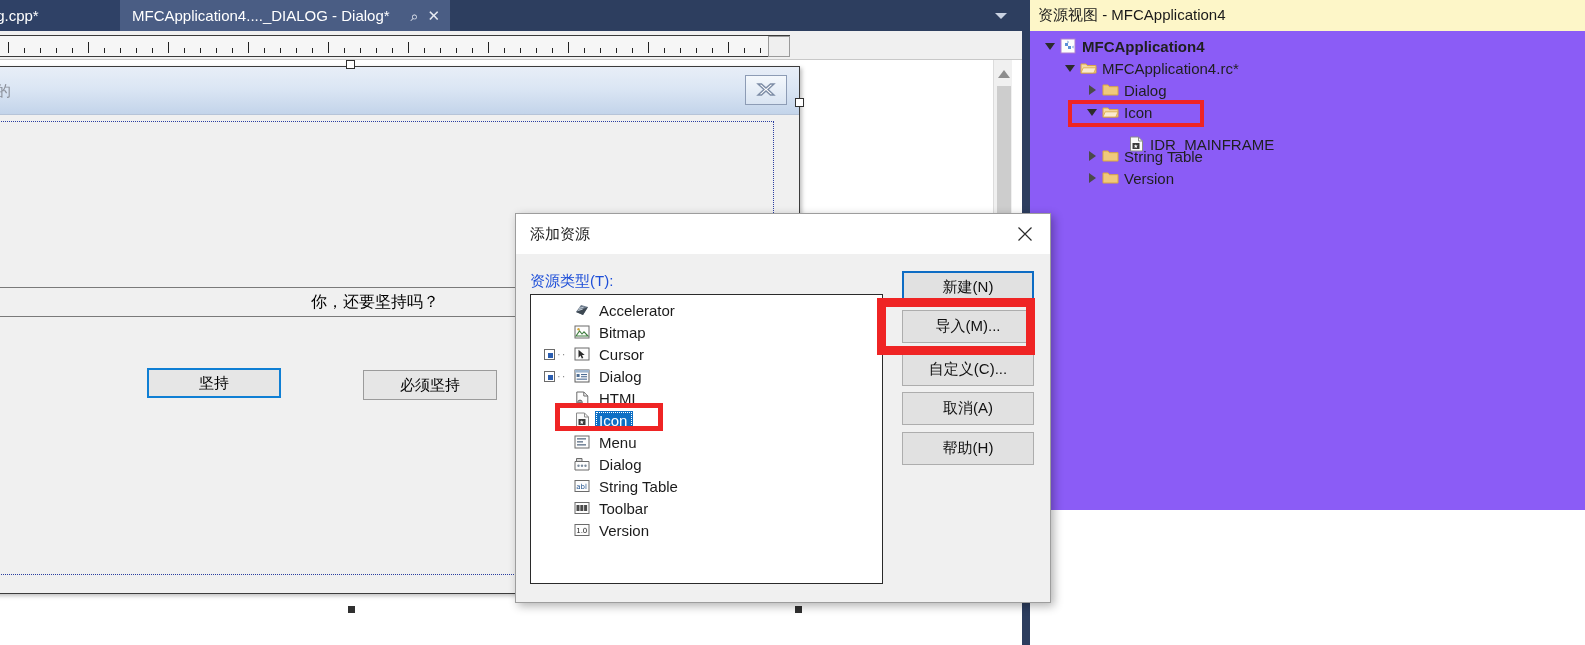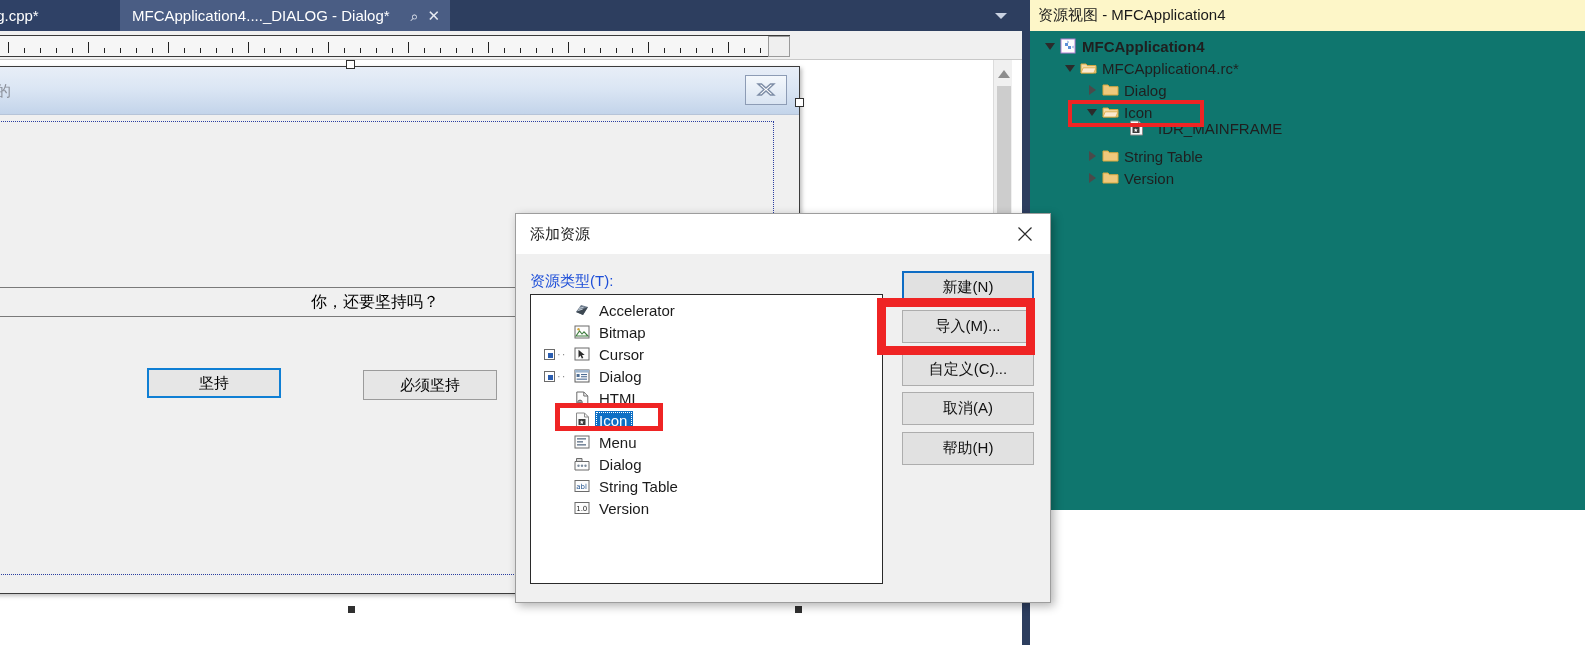--- a/index.html
+++ b/index.html
@@ -138,21 +138,21 @@
     position: absolute; left: 0; top: 0; width: 8px; height: 510px;
     background: #2d3e5f;
   }
   #rv-header {
     position: absolute; left: 8px; top: 0; right: 0; height: 31px;
     background: #fdf6c8; display: flex; align-items: center;
     padding-left: 8px; font-size: 15px; color: #1a1a1a;
   }
   #rv-body {
     position: absolute; left: 8px; top: 31px; right: 0; height: 479px;
-    background: #0f766e;
+    background: #8b5cf6;
   }
   .tree-row {
     position: absolute; height: 22px; display: flex; align-items: center;
     font-size: 15px; color: #1f1f1f; white-space: nowrap;
   }
   .tw-arrow {
     width: 16px; display: flex; align-items: center; justify-content: center;
     flex: 0 0 16px;
   }
   .tw-arrow .tri-closed {
@@ -399,21 +399,21 @@
           </span>
         <span class="tw-icon">
           <svg width="17" height="14" viewBox="0 0 17 14">
               <path d="M1 3h5l1.4 1.6H16V12H1z" fill="#f5d9a4" stroke="#d9a83f" stroke-width="1"></path>
               <path d="M1 12l2.2-5.2H16L13.8 12z" fill="#fbead0" stroke="#d9a83f" stroke-width="0.8"></path>
             </svg>
         </span>
         <span class="tw-label">Icon</span>
       </div>
 
-      <div class="tree-row" style="left:96px; top:86px;gap:8px;">
+      <div class="tree-row" style="left:96px; top:102px;">
         <span class="tw-icon">
           <svg width="15" height="16" viewBox="0 0 15 16">
               <path d="M1.5 1h8l4 4v10h-12z" fill="#fafafa" stroke="#8a8a8a" stroke-width="1"></path>
               <path d="M9.5 1v4h4" fill="none" stroke="#8a8a8a" stroke-width="1"></path>
               <rect x="3.5" y="7" width="7" height="6" fill="#3b3b3b"></rect>
               <path d="M6.8 8.2l.6 1.3 1.4.1-1.1 1 .4 1.4-1.3-.8-1.3.8.4-1.4-1.1-1 1.4-.1z" fill="#ffffff"></path>
             </svg>
         </span>
         <span class="tw-label">IDR_MAINFRAME</span>
       </div>
@@ -587,20 +587,35 @@
         <span class="res-dots"></span>
         <span class="res-icon">
           <svg width="16" height="14" viewBox="0 0 16 14">
               <rect x="1" y="1.5" width="14" height="11" fill="#fdfdfd" stroke="#6b6b6b" stroke-width="1"></rect>
               <text x="2.2" y="9.6" font-size="7" font-family="DejaVu Sans" fill="#1d4f8c">abl</text>
             </svg>
         </span>
         <span class="res-label">String Table</span>
       </div>
 
+      <div class="res-item">
+        <span class="res-exp"></span>
+        <span class="res-dots"></span>
+        <span class="res-icon">
+          <svg width="16" height="14" viewBox="0 0 16 14">
+              <rect x="1" y="1.5" width="14" height="11" fill="#fdfdfd" stroke="#6b6b6b" stroke-width="1"></rect>
+              <g fill="#4a4a4a">
+                <rect x="2.5" y="4" width="3" height="6"></rect>
+                <rect x="6.3" y="4" width="3" height="6"></rect>
+                <rect x="10.1" y="4" width="3" height="6"></rect>
+              </g>
+            </svg>
+        </span>
+        <span class="res-label">Toolbar</span>
+      </div>
 
       <div class="res-item">
         <span class="res-exp"></span>
         <span class="res-dots"></span>
         <span class="res-icon">
           <svg width="16" height="14" viewBox="0 0 16 14">
               <rect x="1" y="1.5" width="14" height="11" fill="#fdfdfd" stroke="#6b6b6b" stroke-width="1"></rect>
               <text x="2.2" y="9.8" font-size="7" font-family="DejaVu Sans" fill="#1c1c1c">1.0</text>
             </svg>
         </span>

